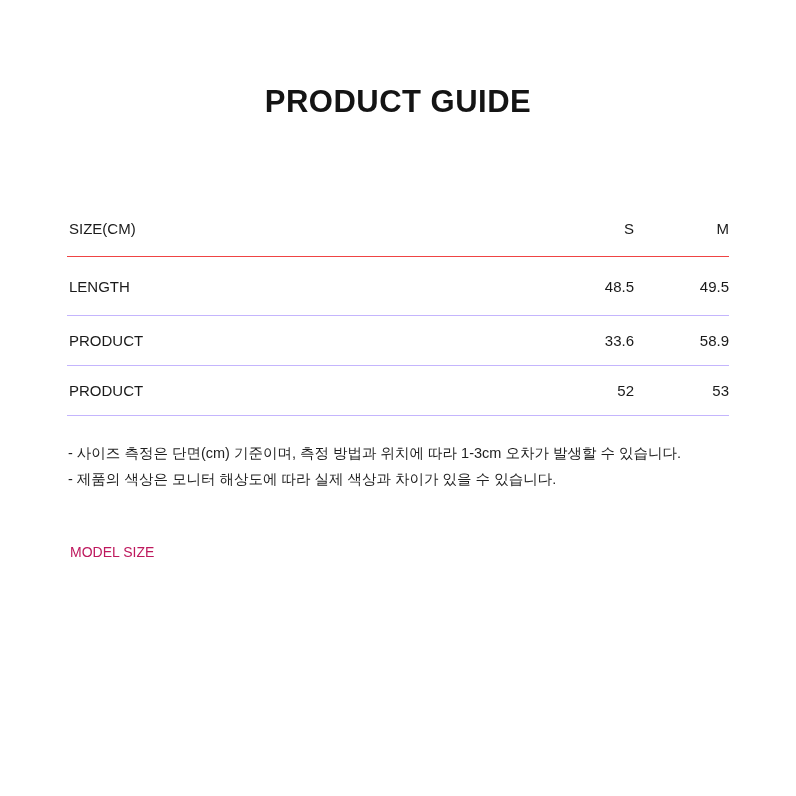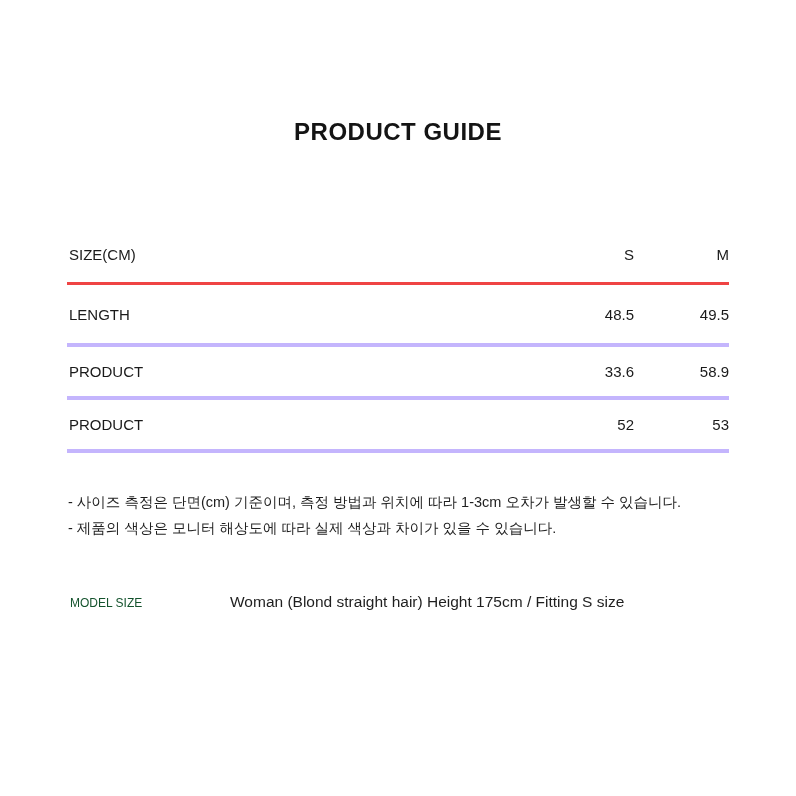--- a/index.html
+++ b/index.html
@@ -15,82 +15,82 @@
     overflow: hidden;
   }
   .page {
     position: relative;
     width: 796px;
     height: 796px;
     box-sizing: border-box;
   }
   .title {
     text-align: center;
-    font-size: 24px;
+    font-size: 31px;
     font-weight: bold;
     letter-spacing: 0.5px;
     color: #141414;
-    margin-top: 118px;
+    margin-top: 84px;
   }
   .size-table {
     margin: 0 auto;
     margin-top: 88px;
     width: 660px;
     border-collapse: collapse;
     table-layout: fixed;
   }
   .size-table th,
   .size-table td {
     font-size: 15px;
     font-weight: normal;
     color: #1a1a1a;
     padding: 0;
     height: 49px;
     vertical-align: middle;
   }
   .size-table thead th {
-    border-bottom: 3px solid #ef4444;
+    border-bottom: 1px solid #ef4444;
     height: 40px;
     padding-bottom: 8px;
   }
   .size-table tbody td {
-    border-bottom: 4px solid #c4b5fd;
+    border-bottom: 1px solid #c4b5fd;
   }
   .size-table tbody tr:first-child td {
     height: 58px;
   }
   .col-label {
     text-align: left;
     width: 470px;
     padding-left: 2px !important;
   }
   .col-val {
     text-align: right;
     width: 95px;
   }
   .notes {
-    margin-top: 36px;
+    margin-top: 24px;
     padding-left: 68px;
     padding-right: 40px;
   }
   .notes .note-line {
     font-size: 14.5px;
     line-height: 26px;
     color: #1f1f1f;
     white-space: nowrap;
   }
   .model-row {
     margin-top: 52px;
     padding-left: 70px;
     display: flex;
     align-items: baseline;
   }
   .model-label {
-    font-size: 12px;
-    color: #14532d;
+    font-size: 14px;
+    color: #be185d;
     width: 160px;
     flex: 0 0 160px;
   }
   .model-value {
     font-size: 15.5px;
     color: #1f1f1f;
     white-space: nowrap;
   }
 </style>
 </head>
@@ -127,16 +127,15 @@
     </tbody>
   </table>
 
   <div class="notes">
     <div class="note-line">- 사이즈 측정은 단면(cm) 기준이며, 측정 방법과 위치에 따라 1-3cm 오차가 발생할 수 있습니다.</div>
     <div class="note-line">- 제품의 색상은 모니터 해상도에 따라 실제 색상과 차이가 있을 수 있습니다.</div>
   </div>
 
   <div class="model-row">
     <div class="model-label">MODEL SIZE</div>
-    <div class="model-value">Woman (Blond straight hair) Height 175cm / Fitting S size</div>
   </div>
 
 </div>
 
 </body></html>

